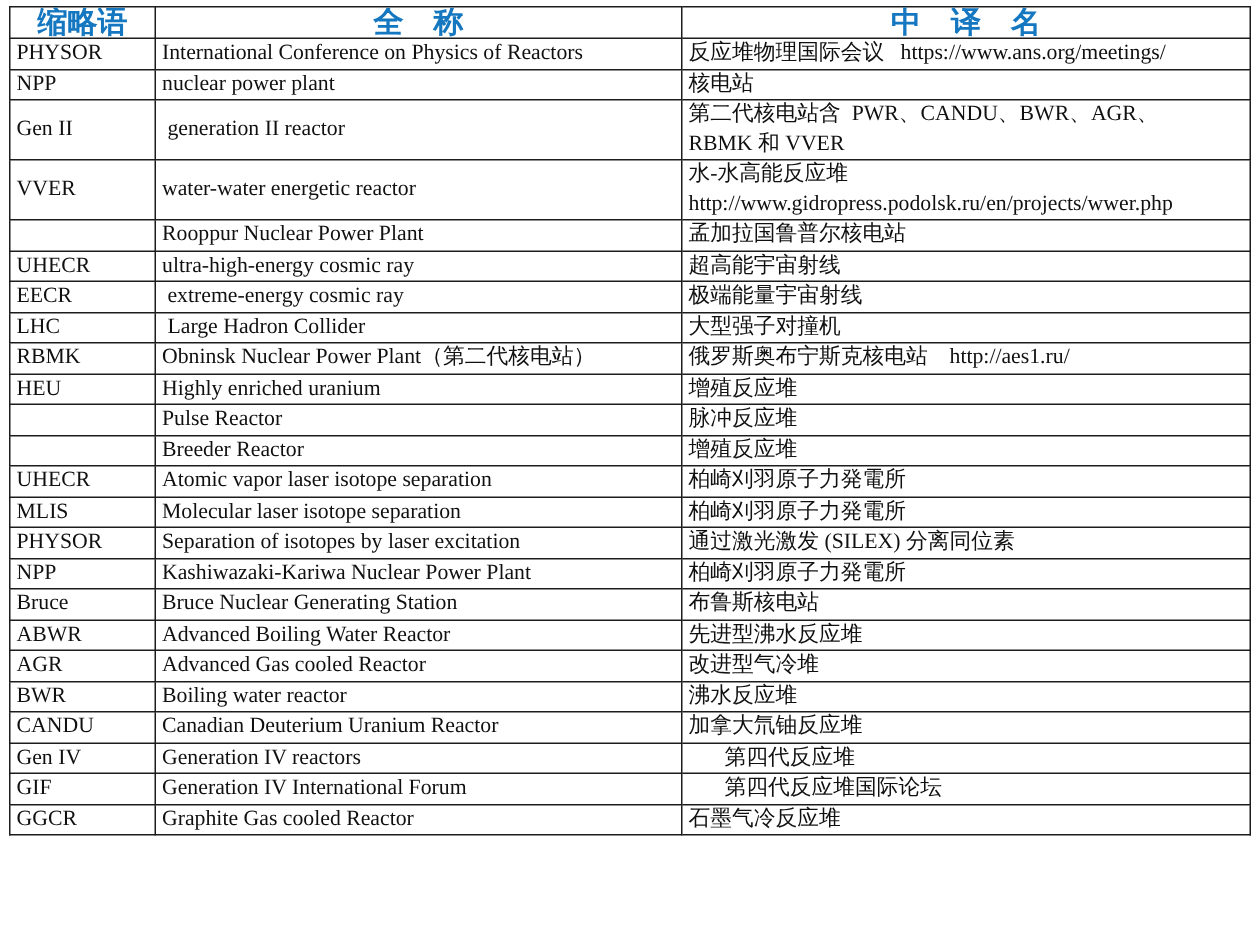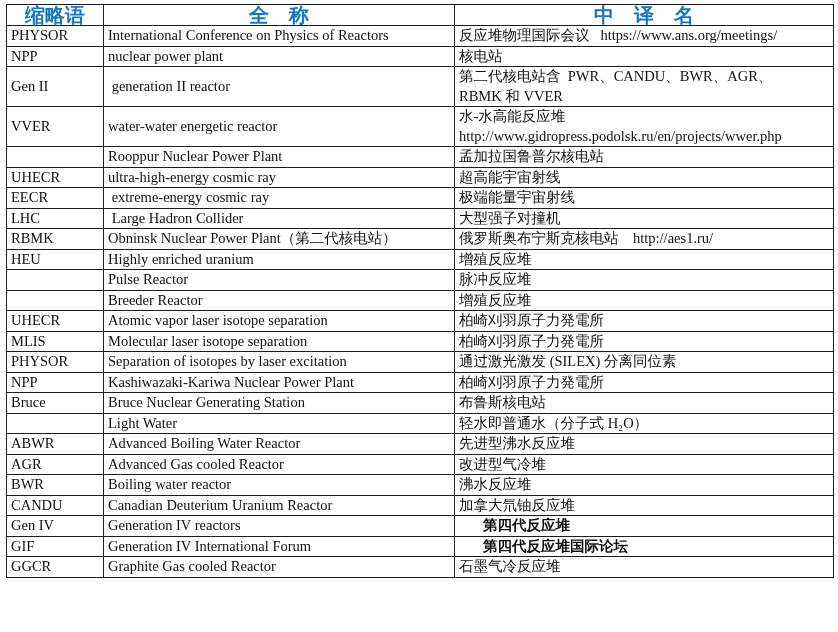--- a/index.html
+++ b/index.html
@@ -25,21 +25,21 @@
     word-break:break-word;
   }
   th{
     height:20px;line-height:20px;
     font-weight:bold;text-align:center;
     font-size:20px;
     color:var(--header-color,#1577c0);
     font-family:"Liberation Sans","DejaVu Sans",sans-serif;
   }
   td{height:19px;line-height:19.5px;}
-  tr.bold-zh td:nth-child(3){font-weight:bold;padding-left:28px;}
+  tr.bold-zh td:nth-child(3){font-weight:normal;padding-left:28px;}
 </style>
 </head>
 <body>
 
 <table class="glossary">
   <colgroup>
     <col class="c-abbr">
     <col class="c-full">
     <col class="c-zh">
   </colgroup>
@@ -132,25 +132,20 @@
         <td>NPP</td>
         <td>Kashiwazaki-Kariwa Nuclear Power Plant</td>
         <td>柏崎刈羽原子力発電所</td>
       </tr>
       <tr>
         <td>Bruce</td>
         <td>Bruce Nuclear Generating Station</td>
         <td>布鲁斯核电站</td>
       </tr>
       <tr>
-        <td></td>
-        <td>Light Water</td>
-        <td>轻水即普通水（分子式 H₂O）</td>
-      </tr>
-      <tr>
         <td>ABWR</td>
         <td>Advanced Boiling Water Reactor</td>
         <td>先进型沸水反应堆</td>
       </tr>
       <tr>
         <td>AGR</td>
         <td>Advanced Gas cooled Reactor</td>
         <td>改进型气冷堆</td>
       </tr>
       <tr>

